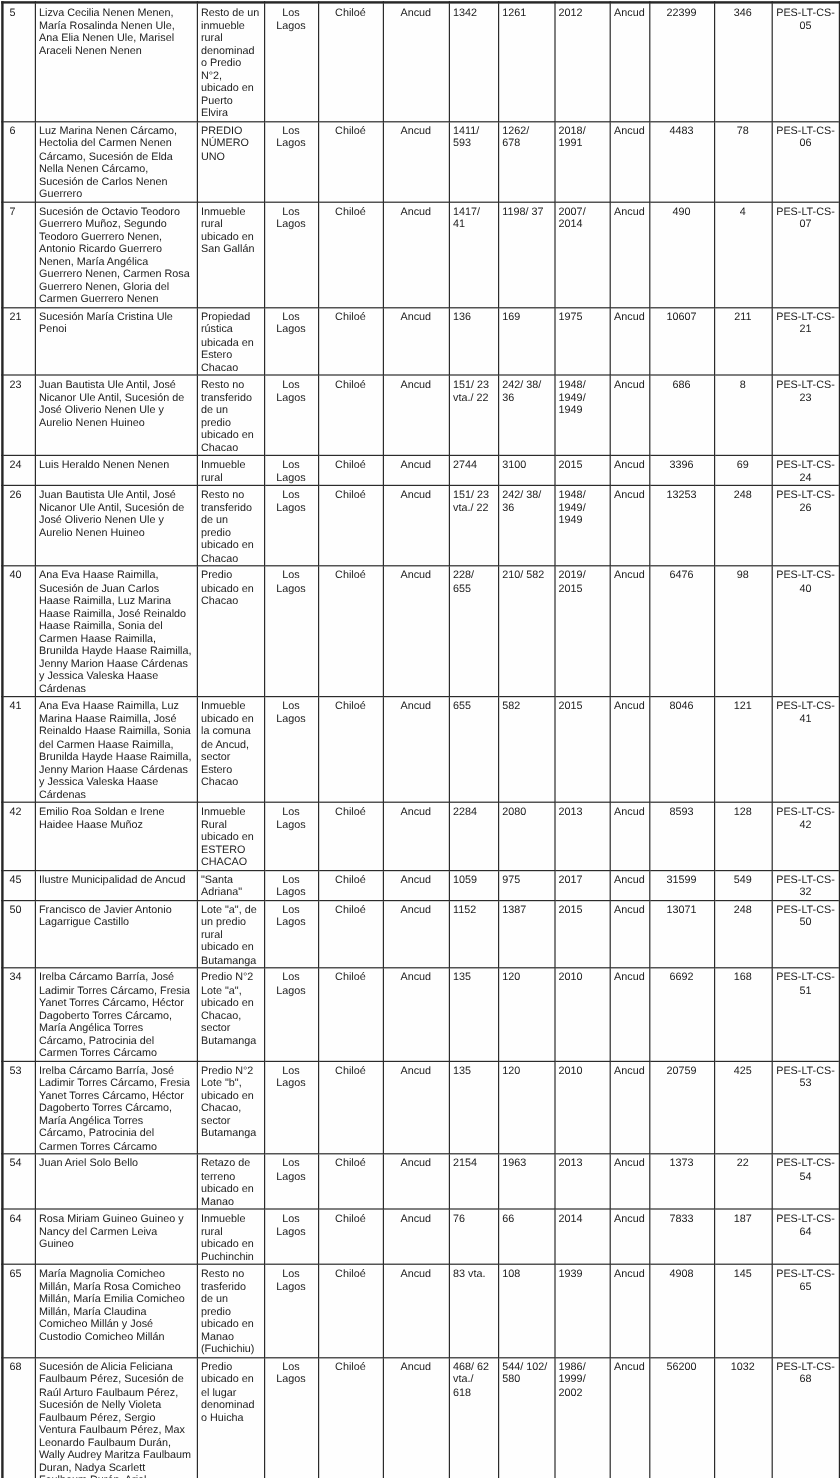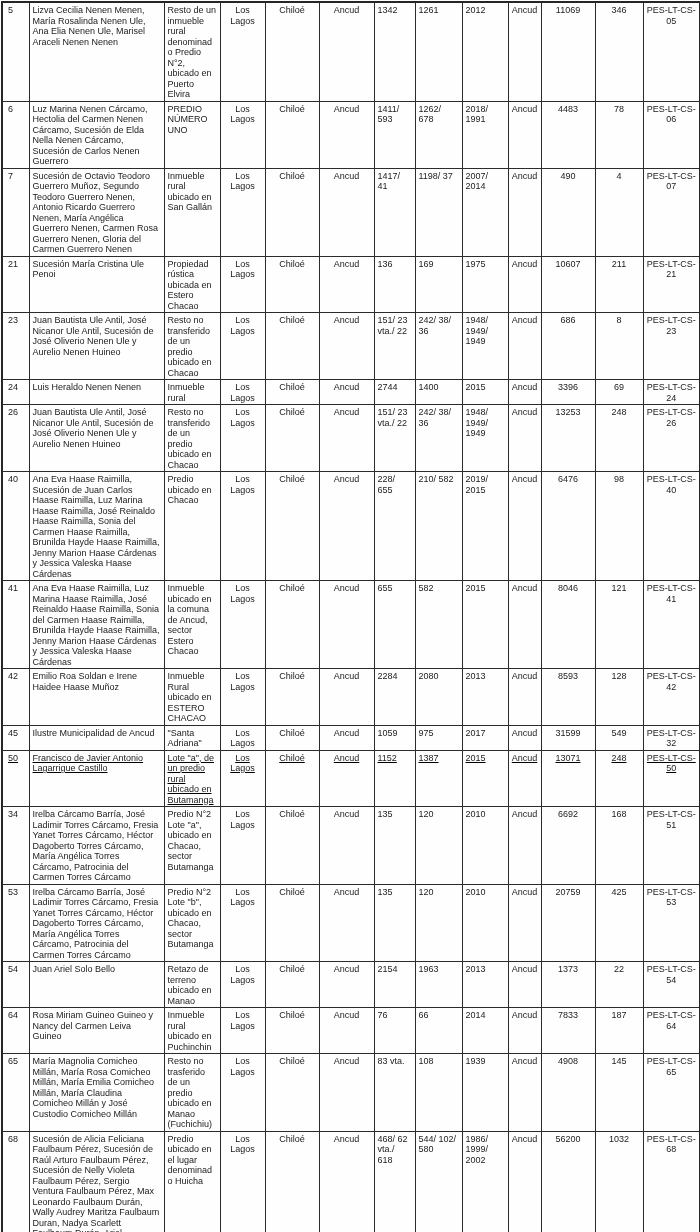--- a/index.html
+++ b/index.html
@@ -70,21 +70,21 @@
           <td class="al cell-id">5</td>
           <td class="al cell-owners">Lizva Cecilia Nenen Menen, María Rosalinda Nenen Ule, Ana Elia Nenen Ule, Marisel Araceli Nenen Nenen</td>
           <td class="al cell-property">Resto de un inmueble rural denominado Predio N°2, ubicado en Puerto Elvira</td>
           <td class="ac cell-region">Los Lagos</td>
           <td class="ac cell-province">Chiloé</td>
           <td class="ac cell-commune">Ancud</td>
           <td class="al cell-fojas">1342</td>
           <td class="al cell-number">1261</td>
           <td class="al cell-year">2012</td>
           <td class="ac cell-registry">Ancud</td>
-          <td class="ac cell-area">11069</td>
+          <td class="ac cell-area">22399</td>
           <td class="ac cell-count">346</td>
           <td class="ac cell-code">PES-LT-CS-05</td>
         </tr>
         <tr style="height: 51px;">
           <td class="al cell-id">6</td>
           <td class="al cell-owners">Luz Marina Nenen Cárcamo, Hectolia del Carmen Nenen Cárcamo, Sucesión de Elda Nella Nenen Cárcamo, Sucesión de Carlos Nenen Guerrero</td>
           <td class="al cell-property">PREDIO NÚMERO UNO</td>
           <td class="ac cell-region">Los Lagos</td>
           <td class="ac cell-province">Chiloé</td>
           <td class="ac cell-commune">Ancud</td>
@@ -142,21 +142,21 @@
           <td class="ac cell-code">PES-LT-CS-23</td>
         </tr>
         <tr style="height: 22px;">
           <td class="al cell-id">24</td>
           <td class="al cell-owners">Luis Heraldo Nenen Nenen</td>
           <td class="al cell-property">Inmueble rural</td>
           <td class="ac cell-region">Los Lagos</td>
           <td class="ac cell-province">Chiloé</td>
           <td class="ac cell-commune">Ancud</td>
           <td class="al cell-fojas">2744</td>
-          <td class="al cell-number">1400</td>
+          <td class="al cell-number">3100</td>
           <td class="al cell-year">2015</td>
           <td class="ac cell-registry">Ancud</td>
           <td class="ac cell-area">3396</td>
           <td class="ac cell-count">69</td>
           <td class="ac cell-code">PES-LT-CS-24</td>
         </tr>
         <tr style="height: 59px;">
           <td class="al cell-id">26</td>
           <td class="al cell-owners">Juan Bautista Ule Antil, José Nicanor Ule Antil, Sucesión de José Oliverio Nenen Ule y Aurelio Nenen Huineo</td>
           <td class="al cell-property">Resto no transferido de un predio ubicado en Chacao</td>
@@ -224,21 +224,21 @@
           <td class="ac cell-province">Chiloé</td>
           <td class="ac cell-commune">Ancud</td>
           <td class="al cell-fojas">1059</td>
           <td class="al cell-number">975</td>
           <td class="al cell-year">2017</td>
           <td class="ac cell-registry">Ancud</td>
           <td class="ac cell-area">31599</td>
           <td class="ac cell-count">549</td>
           <td class="ac cell-code">PES-LT-CS-32</td>
         </tr>
-        <tr style="height: 46px; text-decoration: underline;">
+        <tr style="height: 46px;">
           <td class="al cell-id">50</td>
           <td class="al cell-owners">Francisco de Javier Antonio Lagarrigue Castillo</td>
           <td class="al cell-property">Lote "a", de un predio rural ubicado en Butamanga</td>
           <td class="ac cell-region">Los Lagos</td>
           <td class="ac cell-province">Chiloé</td>
           <td class="ac cell-commune">Ancud</td>
           <td class="al cell-fojas">1152</td>
           <td class="al cell-number">1387</td>
           <td class="al cell-year">2015</td>
           <td class="ac cell-registry">Ancud</td>

